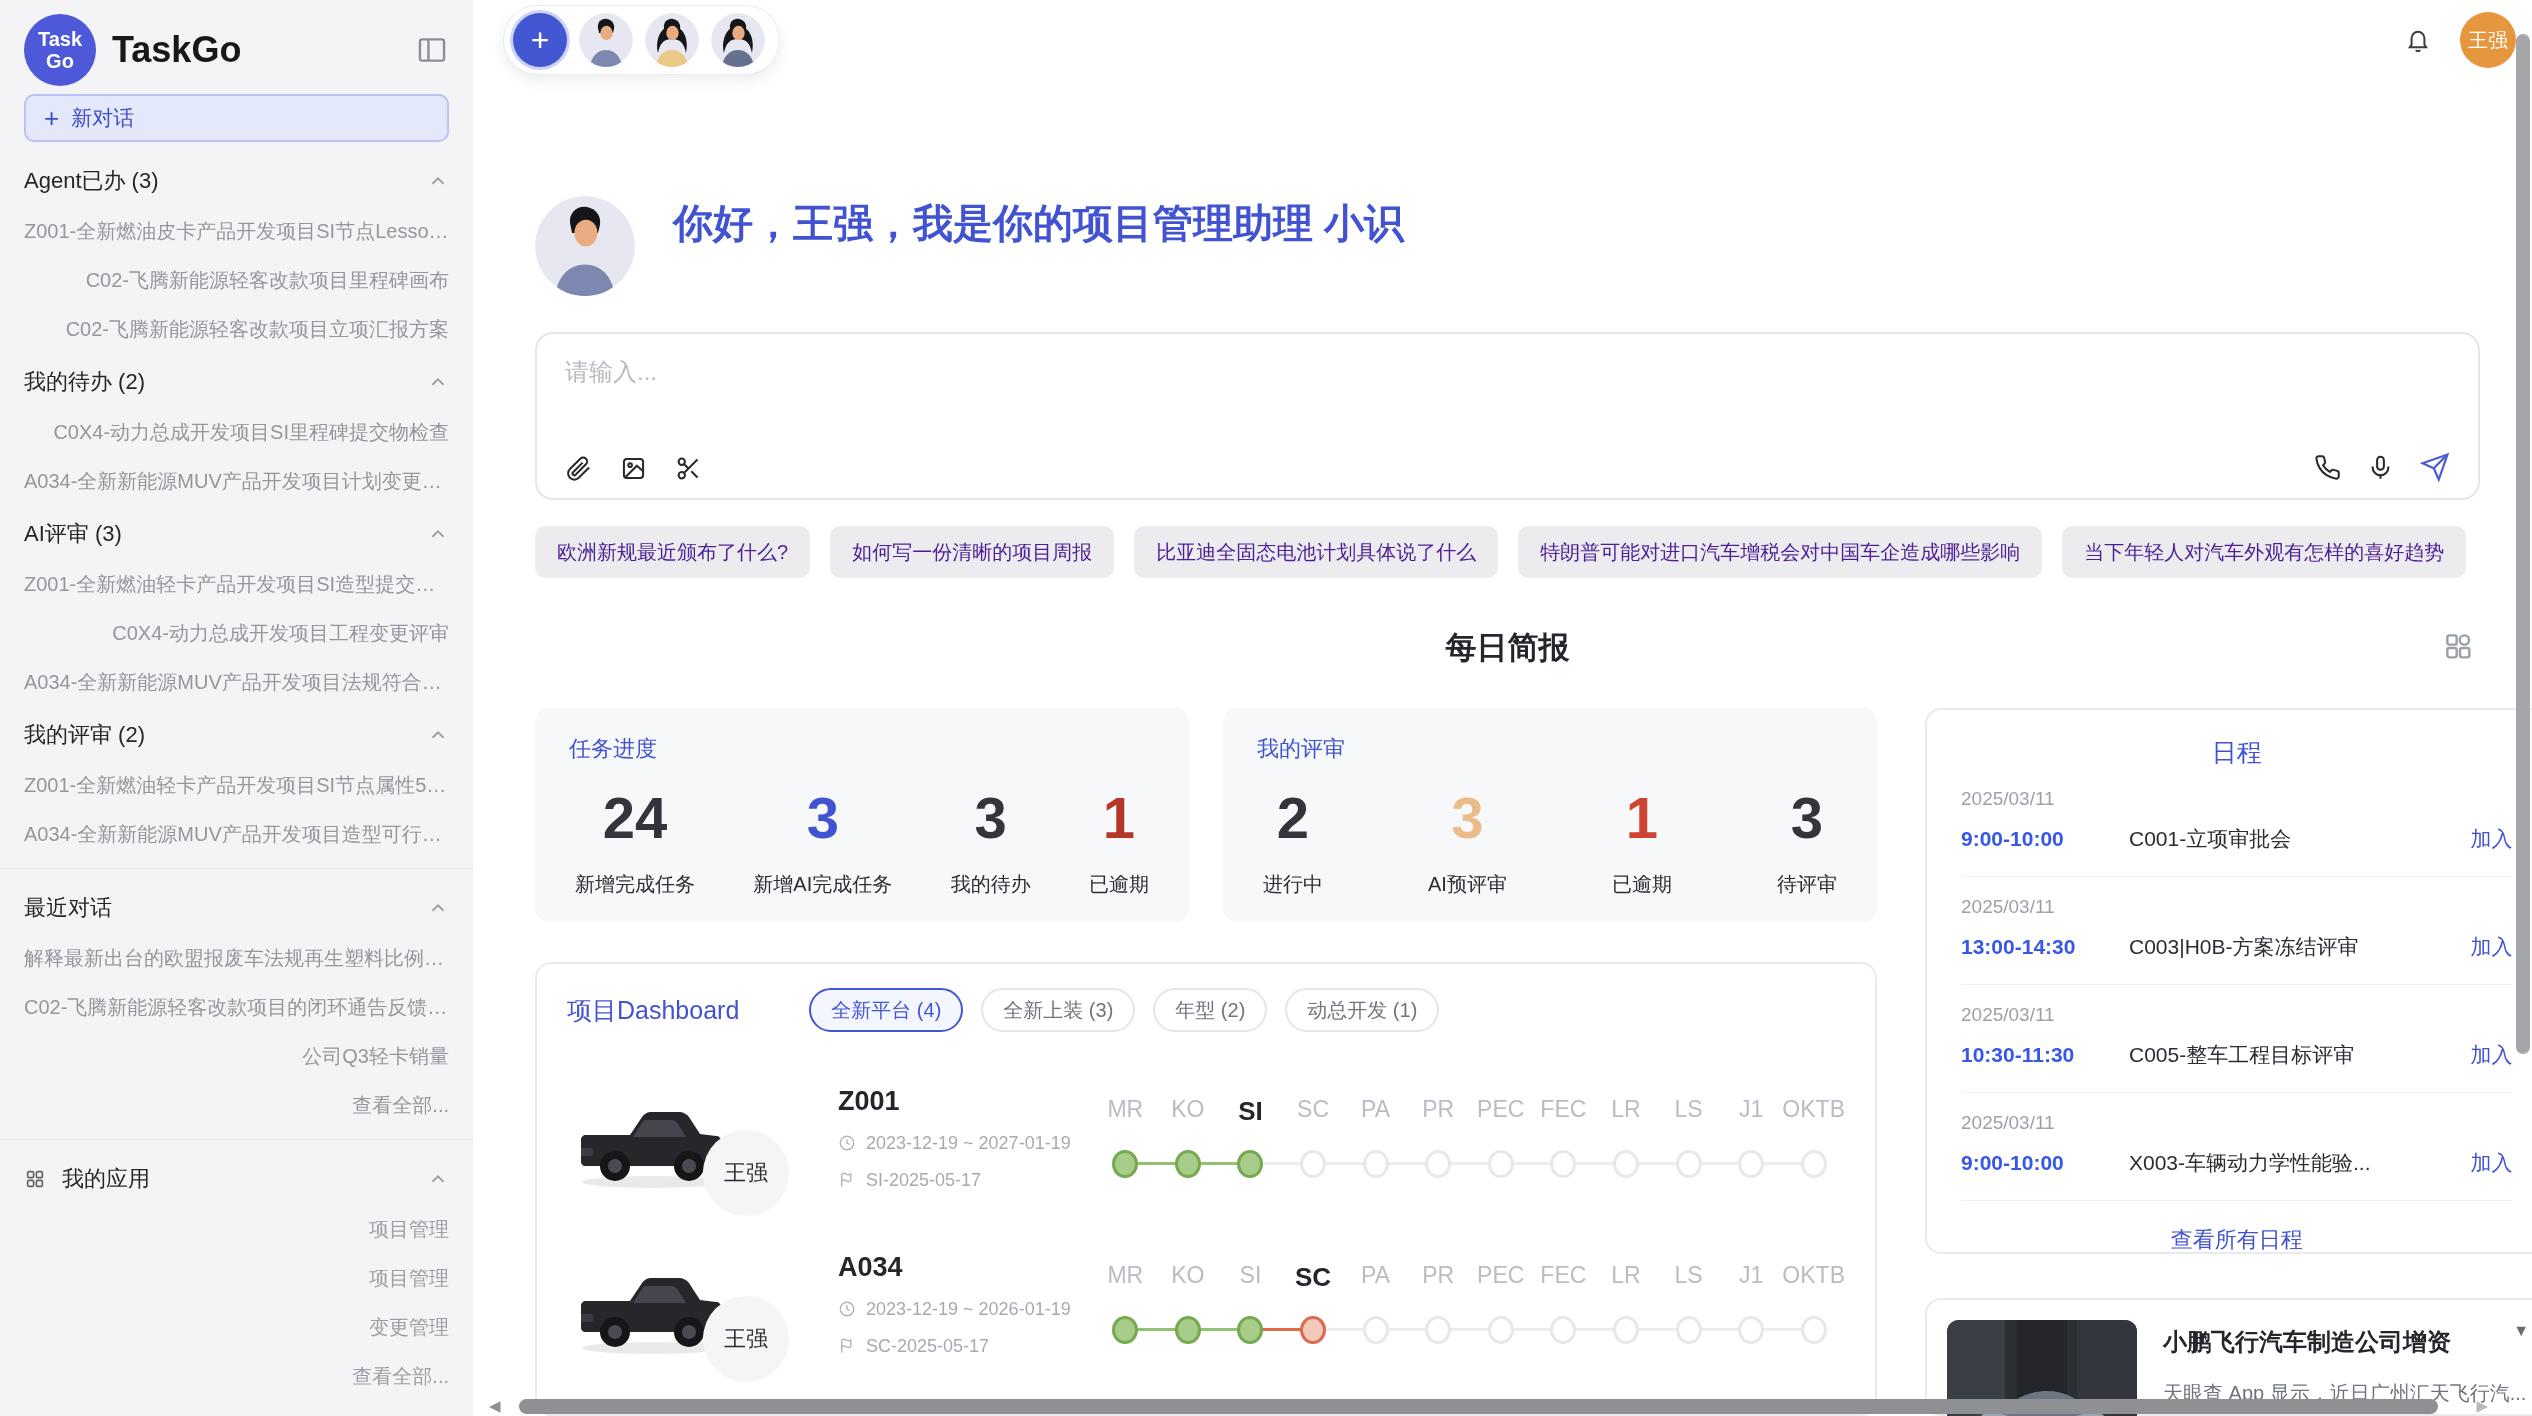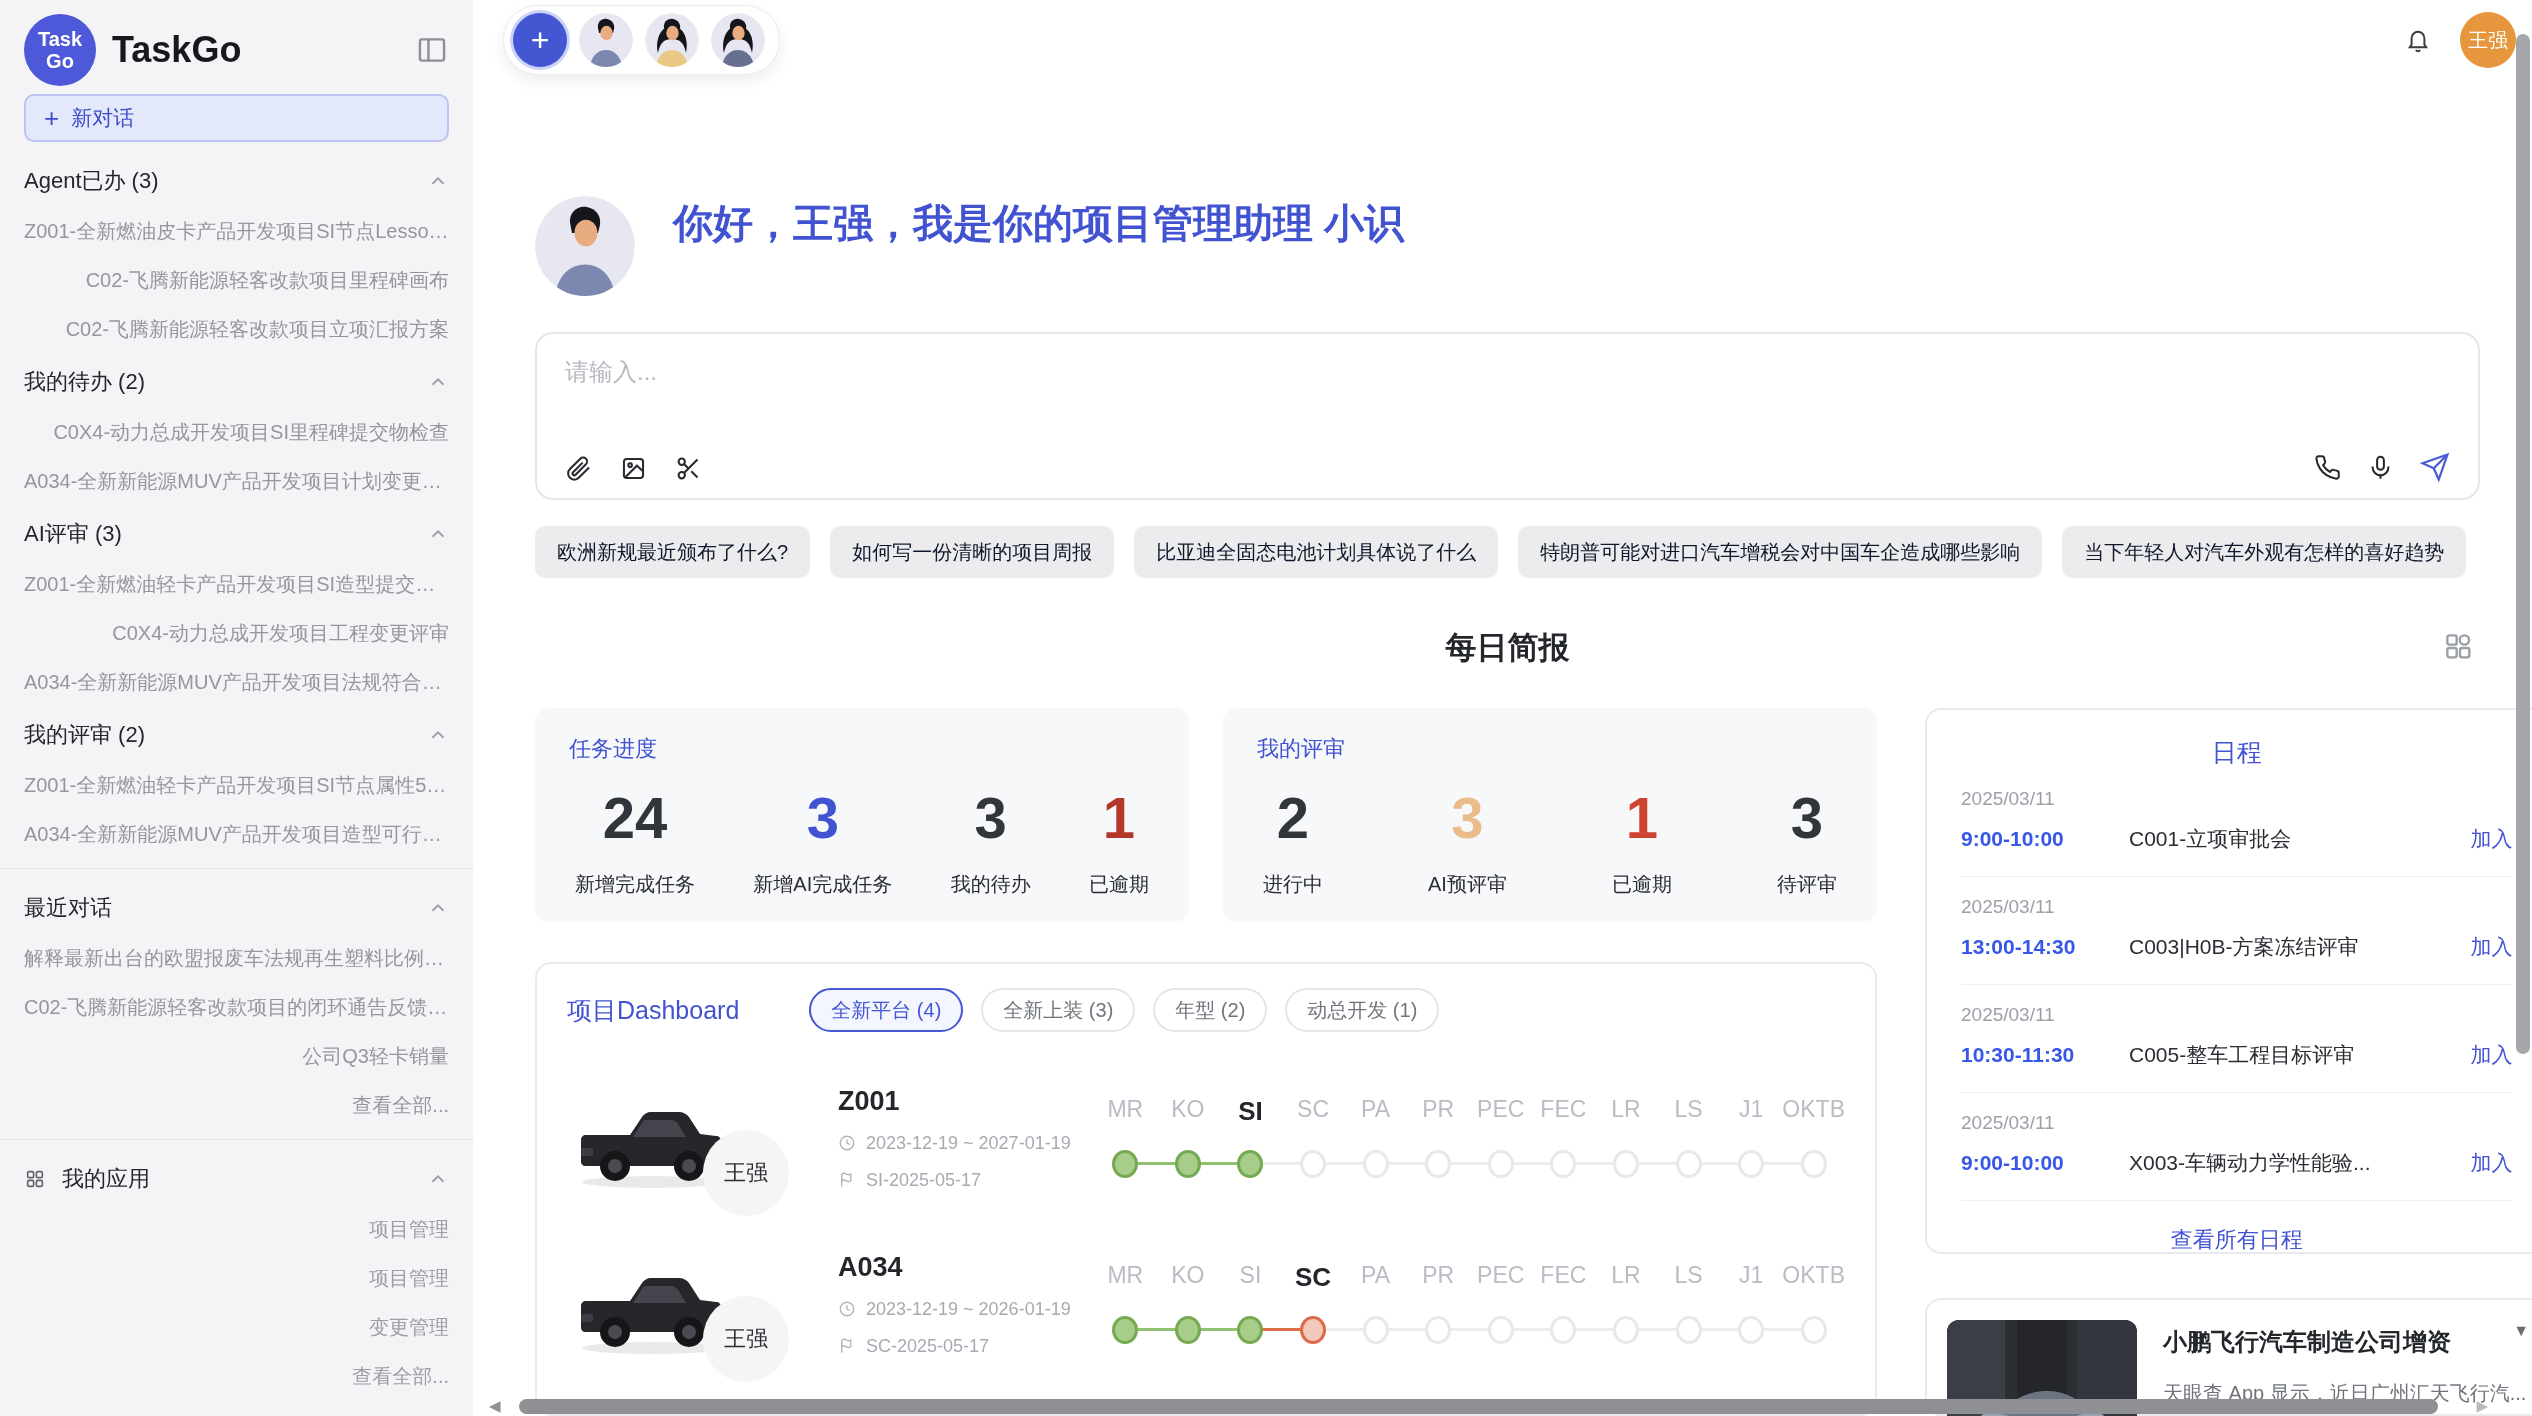--- a/index.html
+++ b/index.html
@@ -38,21 +38,21 @@
 
   .input-card { margin-top:36px; height:168px; border:2px solid #e4e6ea; border-radius:18px; position:relative; padding:22px 28px; background:#fff; }
   .input-card textarea { border:none; outline:none; resize:none; width:100%; height:66px; font-size:24px; color:#23262b; background:transparent; font-family:inherit; }
   .input-card textarea::placeholder { color:#b7bac1; }
   .tools-left { position:absolute; left:28px; bottom:16px; display:flex; gap:28px; color:#26292e; }
   .tools-right { position:absolute; right:28px; bottom:16px; display:flex; gap:26px; align-items:center; color:#26292e; }
   .icon-btn { display:flex; cursor:pointer; }
   .send-ic { color:#4a5ad6; }
 
   .chips { margin-top:26px; display:flex; gap:20px; overflow:hidden; }
-  .chip { background:#ececef; border-radius:10px; height:52px; display:flex; align-items:center; padding:0 22px; font-size:20px; color:#0f172a; white-space:nowrap; cursor:pointer; flex-shrink:0; }
+  .chip { background:#ececef; border-radius:10px; height:52px; display:flex; align-items:center; padding:0 22px; font-size:20px; color:#4c1d95; white-space:nowrap; cursor:pointer; flex-shrink:0; }
 
   .brief-head { margin-top:48px; position:relative; height:44px; display:flex; align-items:center; justify-content:center; }
   .brief-title { font-size:31px; font-weight:700; color:#23262b; }
   .brief-grid-icon { position:absolute; right:6px; top:4px; color:#9aa0a6; display:flex; cursor:pointer; }
 
   .columns { display:flex; margin-top:38px; gap:48px; flex:1; min-height:0; }
   .left-col { width:1342px; flex-shrink:0; display:flex; flex-direction:column; min-height:0; }
   .right-col { flex:1; display:flex; flex-direction:column; min-height:0; }
 
   .brief-cards { display:flex; gap:34px; }

